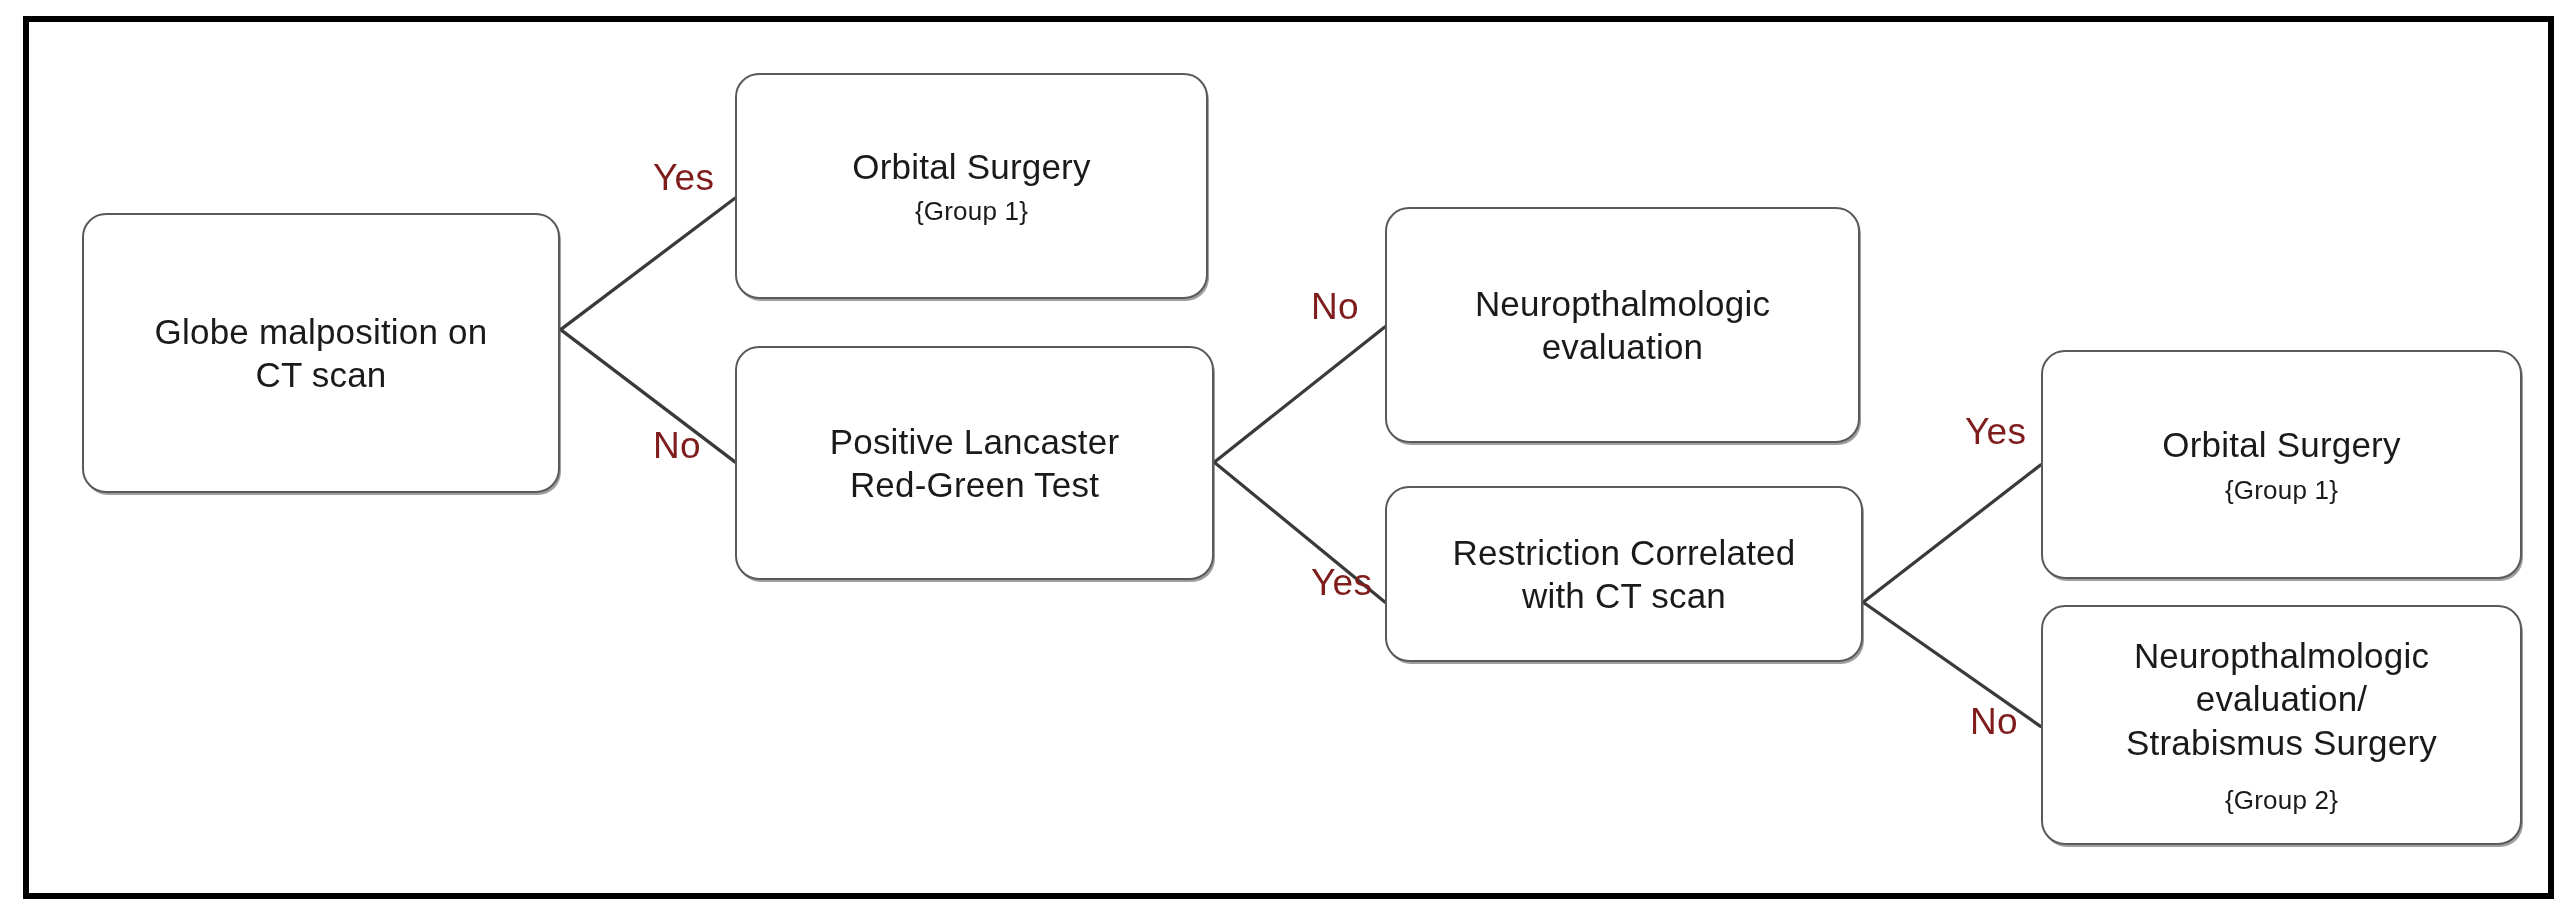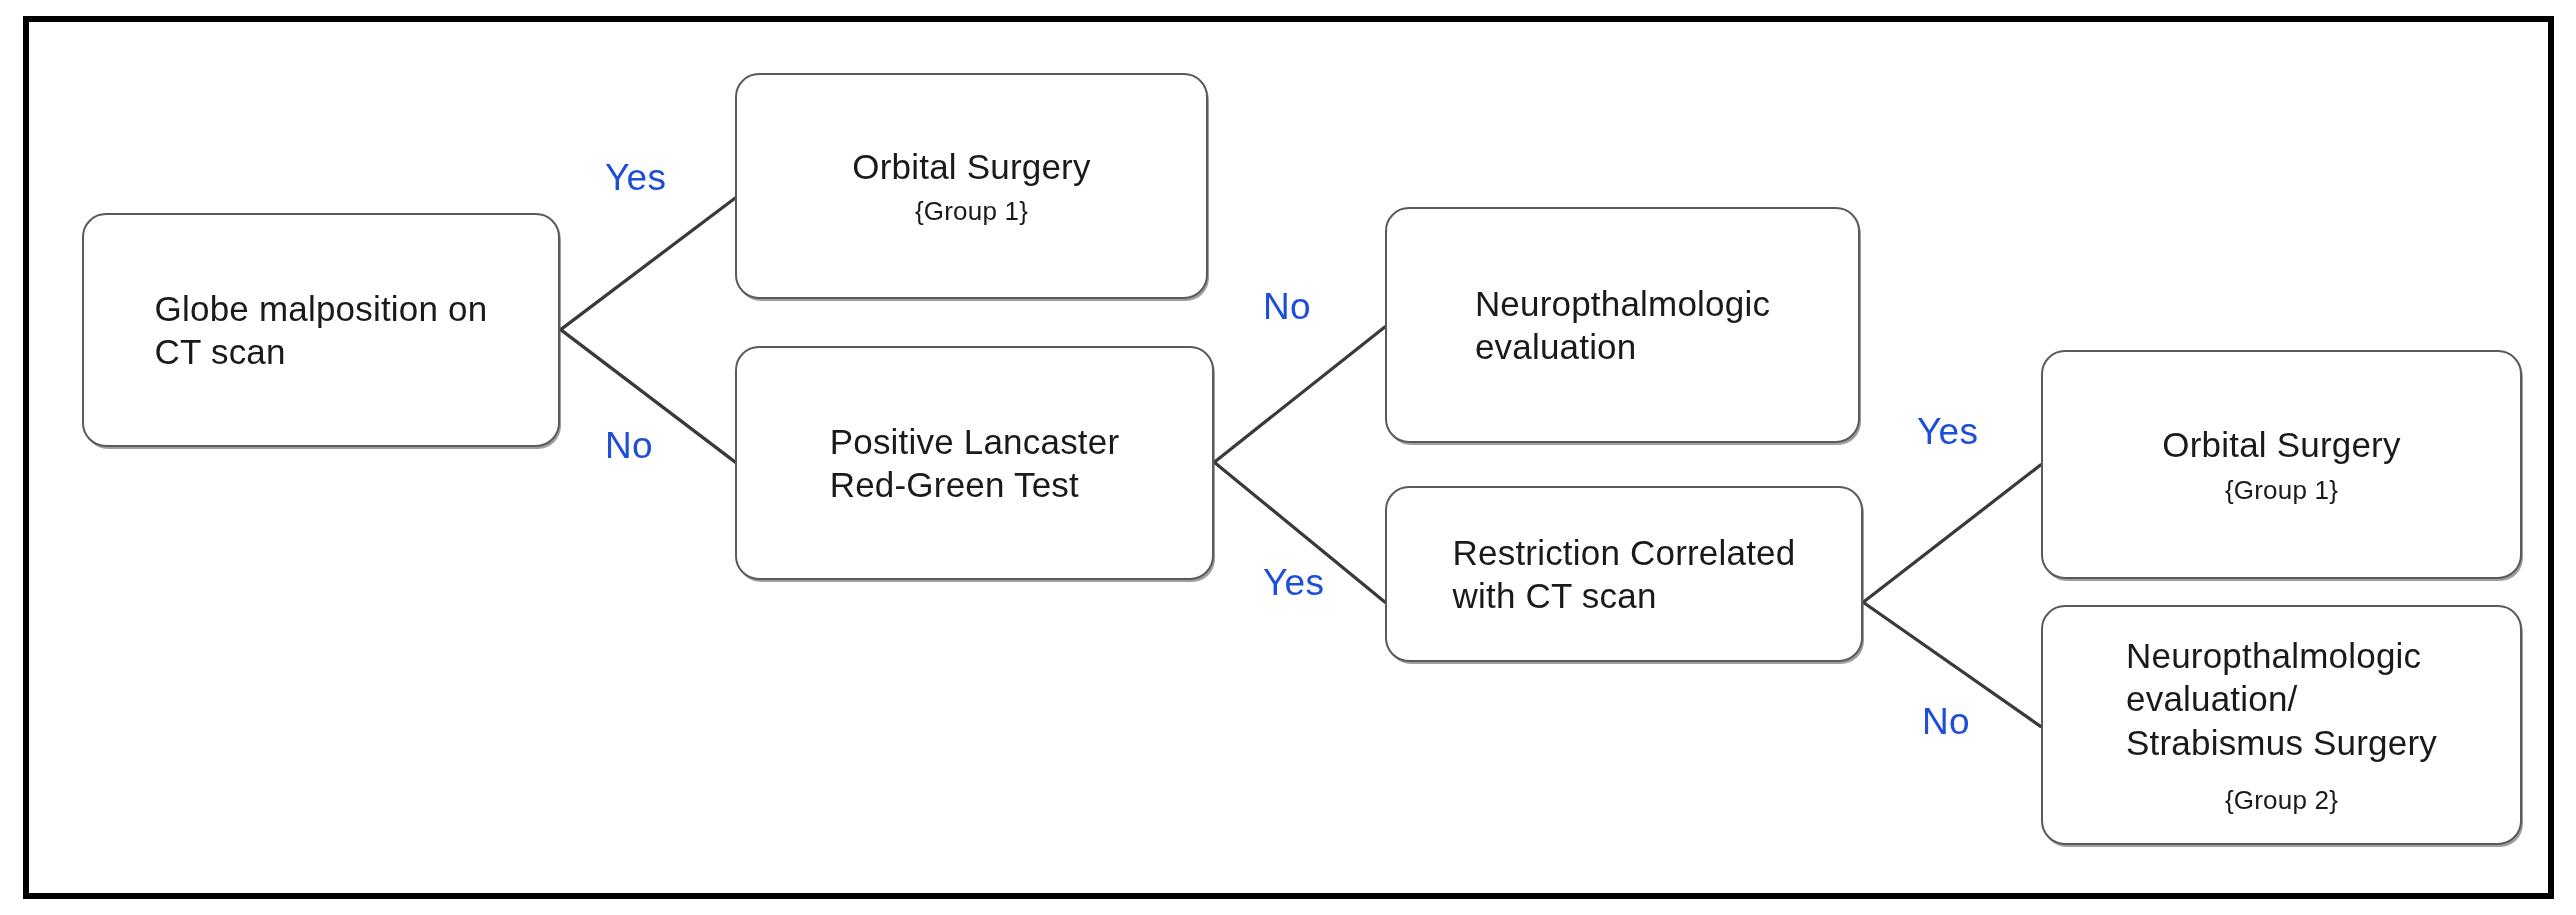--- a/index.html
+++ b/index.html
@@ -42,47 +42,49 @@
   .node {
     position: absolute;
     box-sizing: border-box;
     background: #ffffff;
     border: 2.8px solid #5a5a5a;
     border-radius: 24px;
     display: flex;
     flex-direction: column;
     align-items: center;
     justify-content: center;
+    text-align: center;
     color: #1a1a1a;
     box-shadow: 1.9px 2.8px 0 -0.9px rgba(80,80,80,0.55);
   }
   .node .title {
     font-size: 35px;
     line-height: 1.24;
     letter-spacing: 0.2px;
     padding: 0 15px;
     white-space: pre-line;
   }
   .node .group {
     font-size: 26px;
     line-height: 1.2;
     margin-top: 8px;
     letter-spacing: 0.2px;
   }
   
   .edge-label {
     position: absolute;
     font-size: 37px;
-    color: #1d4ed8;
+    color: #7f1d1d;
     letter-spacing: 0.3px;
     white-space: nowrap;
+    margin-left: 48px;
   }
 
   
-  #node-globe-malposition { left: 82px;  top: 213px; width: 478px; height: 234px; }
+  #node-globe-malposition { left: 82px;  top: 213px; width: 478px; height: 280px; }
   #node-orbital-surgery-1  { left: 735px; top: 73px;  width: 473px; height: 226px; }
   #node-lancaster-test     { left: 735px; top: 346px; width: 479px; height: 234px; }
   #node-neuro-eval         { left: 1385px; top: 207px; width: 475px; height: 236px; }
   #node-restriction-ct     { left: 1385px; top: 486px; width: 478px; height: 176px; }
   #node-orbital-surgery-2  { left: 2041px; top: 350px; width: 481px; height: 229px; }
   #node-neuro-strabismus   { left: 2041px; top: 605px; width: 481px; height: 240px; }
 
   #node-neuro-strabismus .title { font-size: 35px; }
   #node-neuro-strabismus .group { margin-top: 21px; }
 

